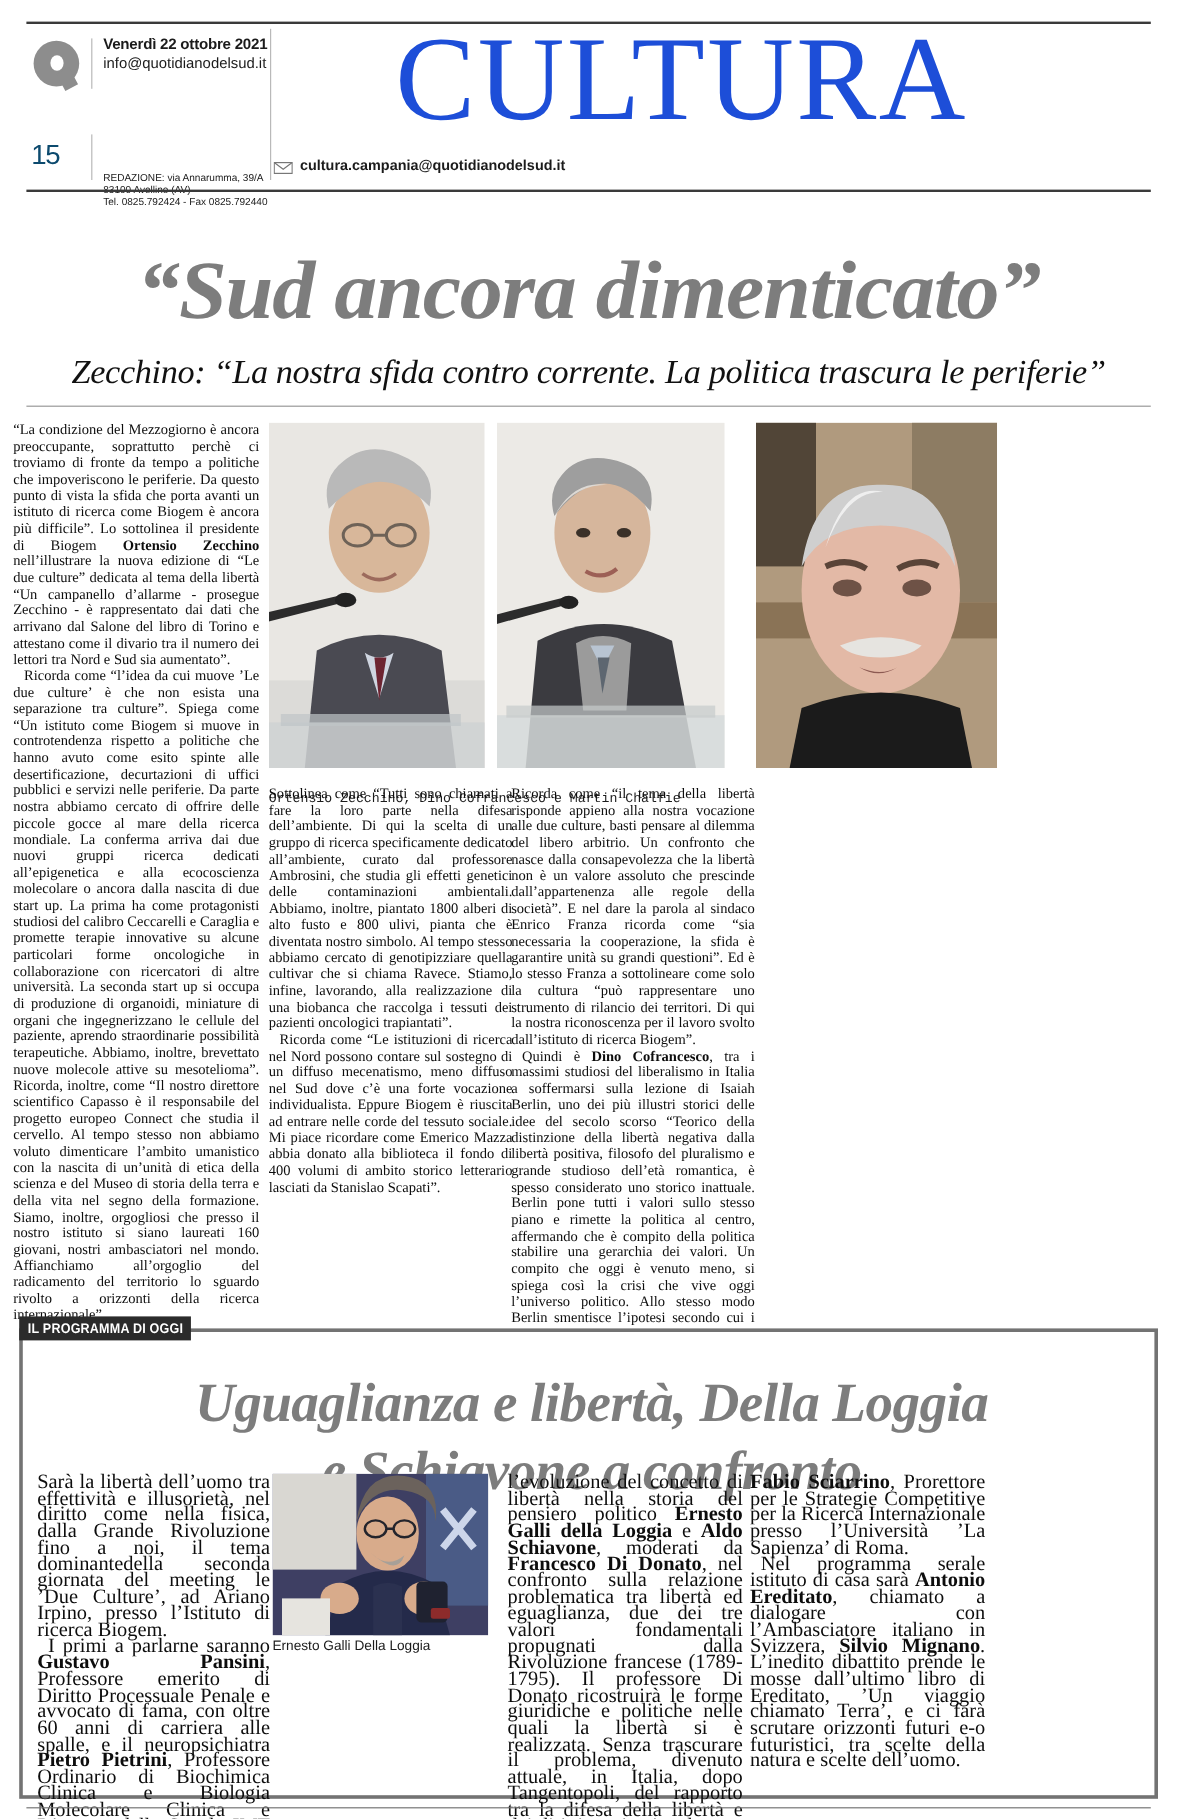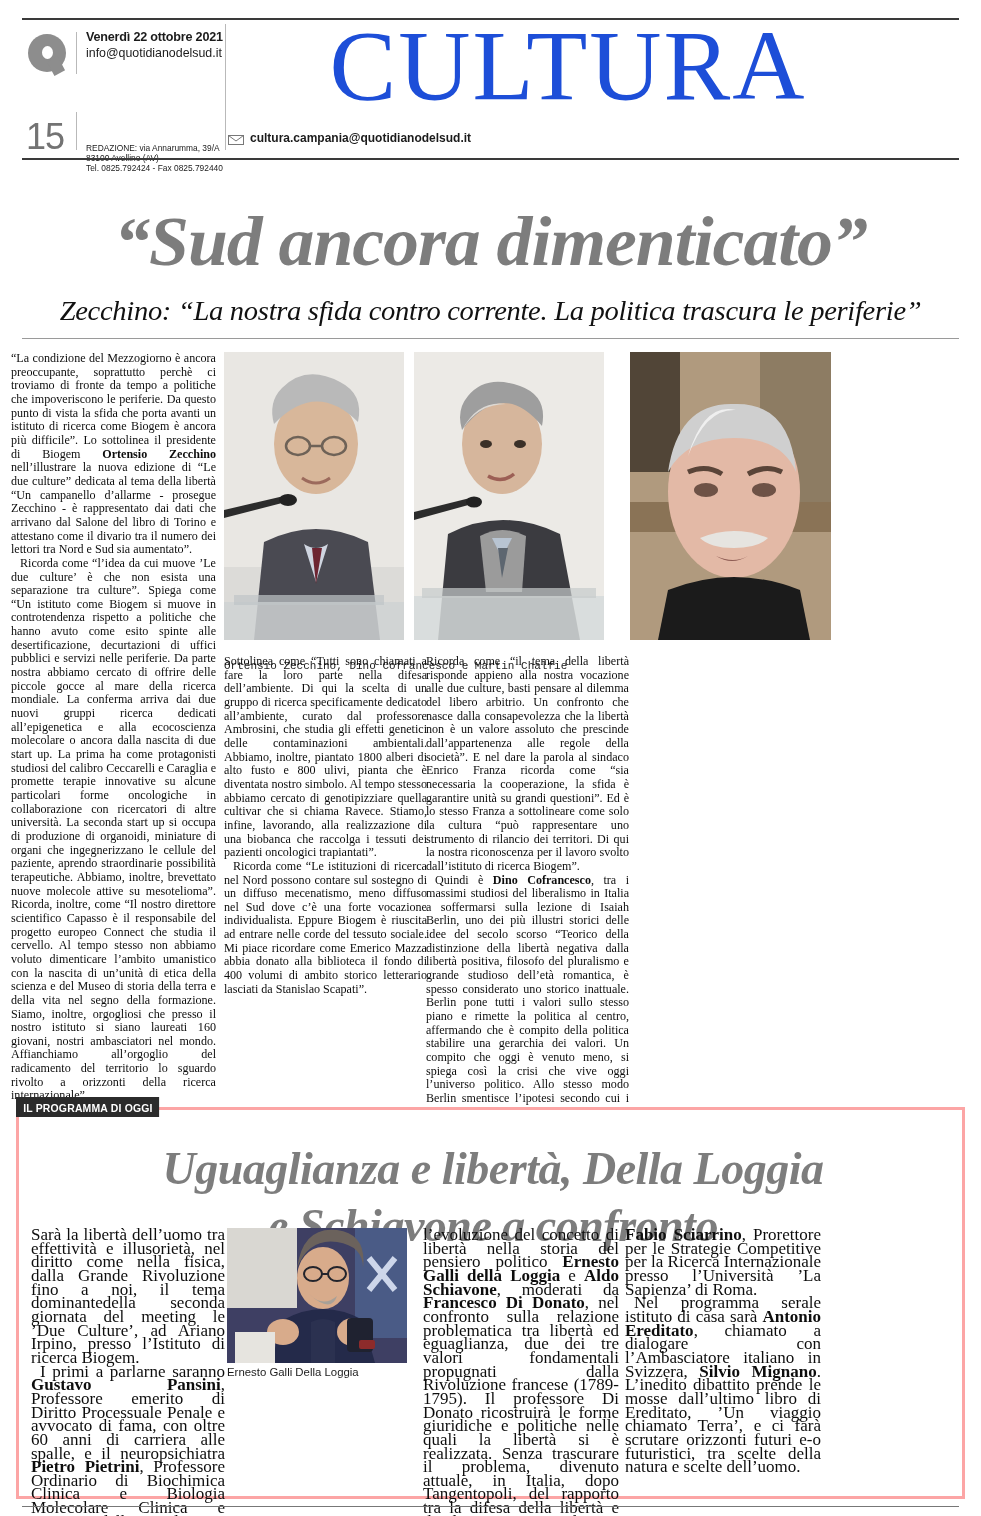--- a/index.html
+++ b/index.html
@@ -29,21 +29,21 @@
     content:"";position:absolute;left:22px;top:24px;width:12px;height:16px;
     background:#8d8d8d;transform:rotate(-28deg);
   }
   .mh-divider1{position:absolute;left:54px;top:6px;width:1px;height:42px;background:#b9b9b9;}
   .mh-date{position:absolute;left:64px;top:4px;font-family:"Liberation Sans",sans-serif;
     font-weight:bold;font-size:12.6px;letter-spacing:-0.2px;color:#1b1b1b;white-space:nowrap;}
   .mh-mail{position:absolute;left:64px;top:20px;font-family:"Liberation Sans",sans-serif;
     font-size:12.4px;color:#1b1b1b;white-space:nowrap;}
 
   .mh-pageno{position:absolute;left:4px;top:90px;font-family:"Liberation Sans",sans-serif;
-    font-size:36px;color:#737373;letter-spacing:-1px;}
+    font-size:23px;color:#0c4a6e;letter-spacing:-1px;}
   .mh-divider2{position:absolute;left:54px;top:86px;width:1px;height:38px;background:#b9b9b9;}
   .mh-redaz{position:absolute;left:64px;top:92px;font-family:"Liberation Sans",sans-serif;
     font-size:8.4px;line-height:10.2px;color:#1b1b1b;white-space:nowrap;}
 
   .mh-divider3{position:absolute;left:203px;top:6px;width:1px;height:126px;background:#b9b9b9;}
 
   .cultura{
     position:absolute;left:196px;top:-6px;width:700px;height:110px;
     font-family:"Liberation Serif",serif;font-size:100px;line-height:108px;
     color:#1d4ed8;letter-spacing:2px;text-align:center;
@@ -82,21 +82,21 @@
   .photos{position:absolute;left:216px;top:0px;width:610px;height:290px;}
   .ph{position:absolute;top:0;overflow:hidden;}
   .ph1{left:0;width:180px;height:288px;}
   .ph2{left:190px;width:190px;height:288px;}
   .ph3{left:406px;width:201px;height:288px;}
   .photo-caption{position:absolute;left:216px;top:308px;
     font-family:Liberation Mono, monospace;font-size:11px;color:#1b1b1b;}
 
   
   .section{position:absolute;left:16px;top:1107px;width:949px;height:392px;
-    border:3px solid #fca5a5;box-sizing:border-box;background:#fff;}
+    border:3px solid #737373;box-sizing:border-box;background:#fff;}
   .sec-tag{position:absolute;left:16px;top:1097px;height:20px;background:#2b2b2b;color:#fff;
     font-family:"Liberation Sans",sans-serif;font-weight:bold;font-size:11.6px;
     letter-spacing:0.2px;padding:2px 7px 0 8px;box-sizing:border-box;line-height:18px;
     transform:scaleX(0.9);transform-origin:left center;}
   .sec-head{position:absolute;left:24px;top:30px;width:900px;text-align:center;
     font-family:"Liberation Serif",serif;font-style:italic;font-weight:bold;
     font-size:46px;line-height:57px;color:#7d7d7d;letter-spacing:-0.5px;}
 
   .bcols{position:absolute;left:0;top:0;width:949px;height:392px;}
   .bcol{position:absolute;width:194px;

